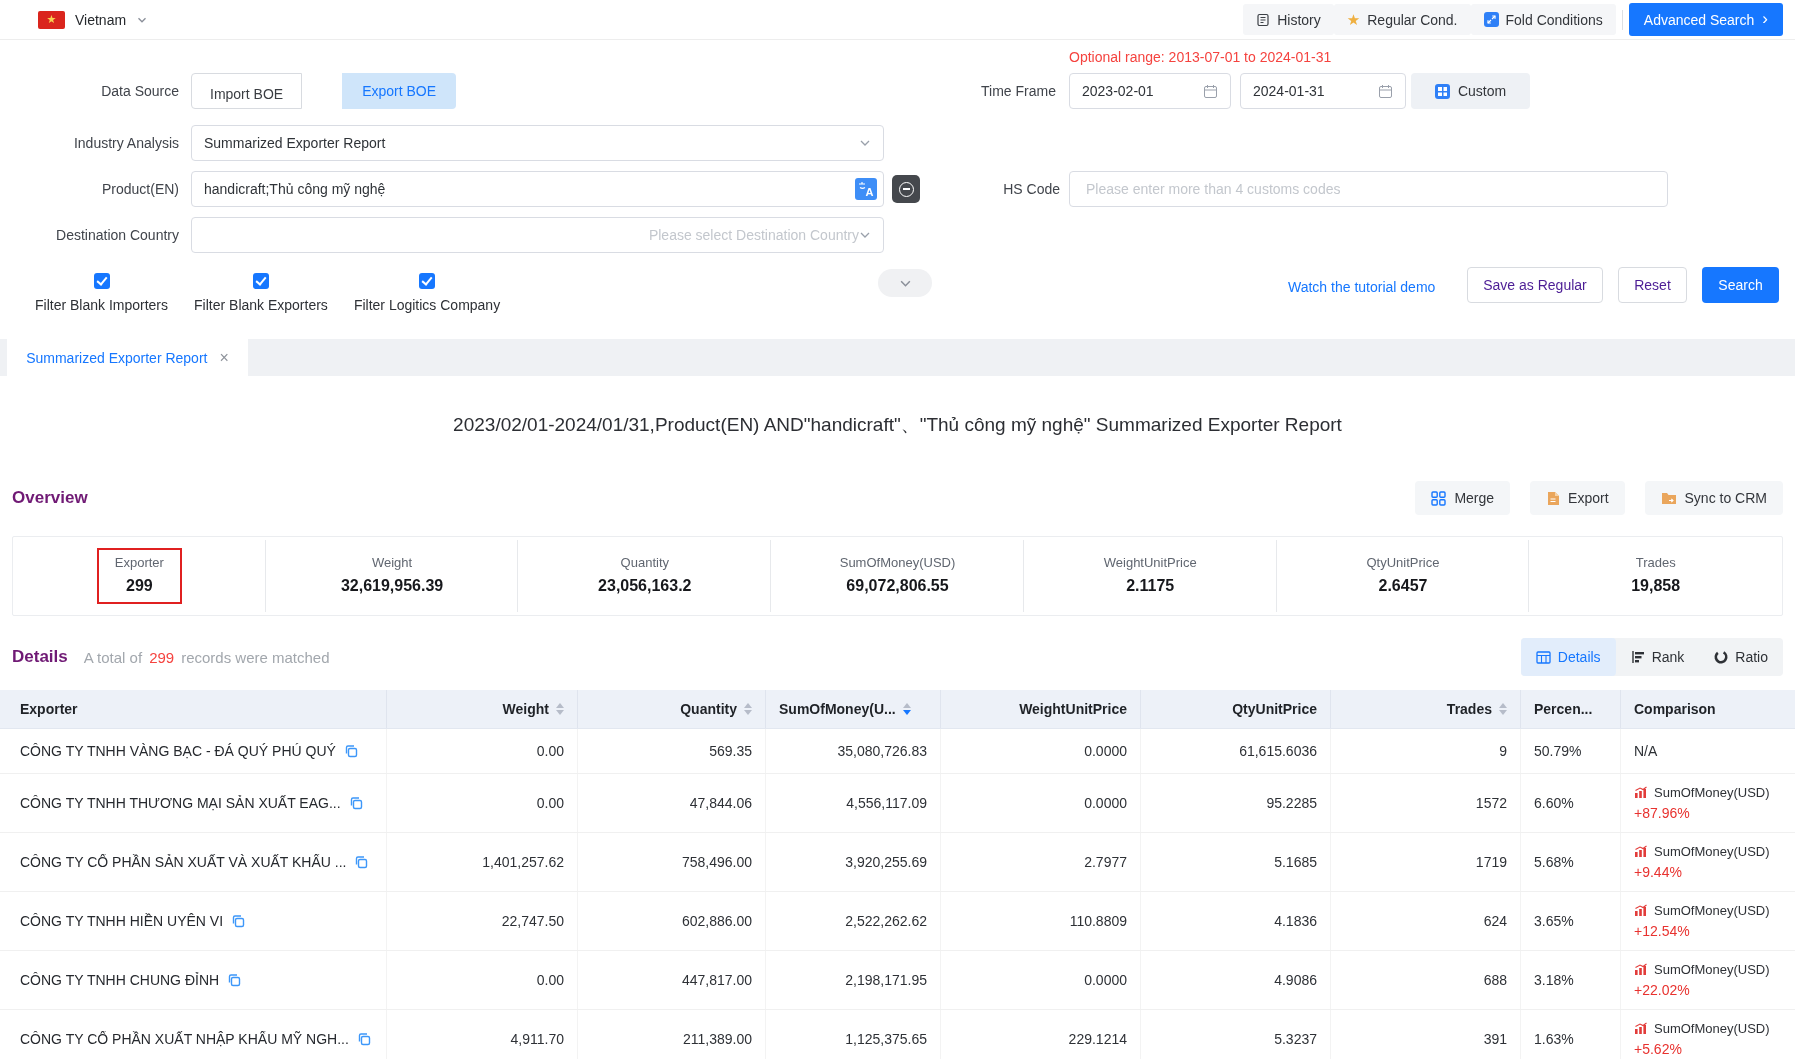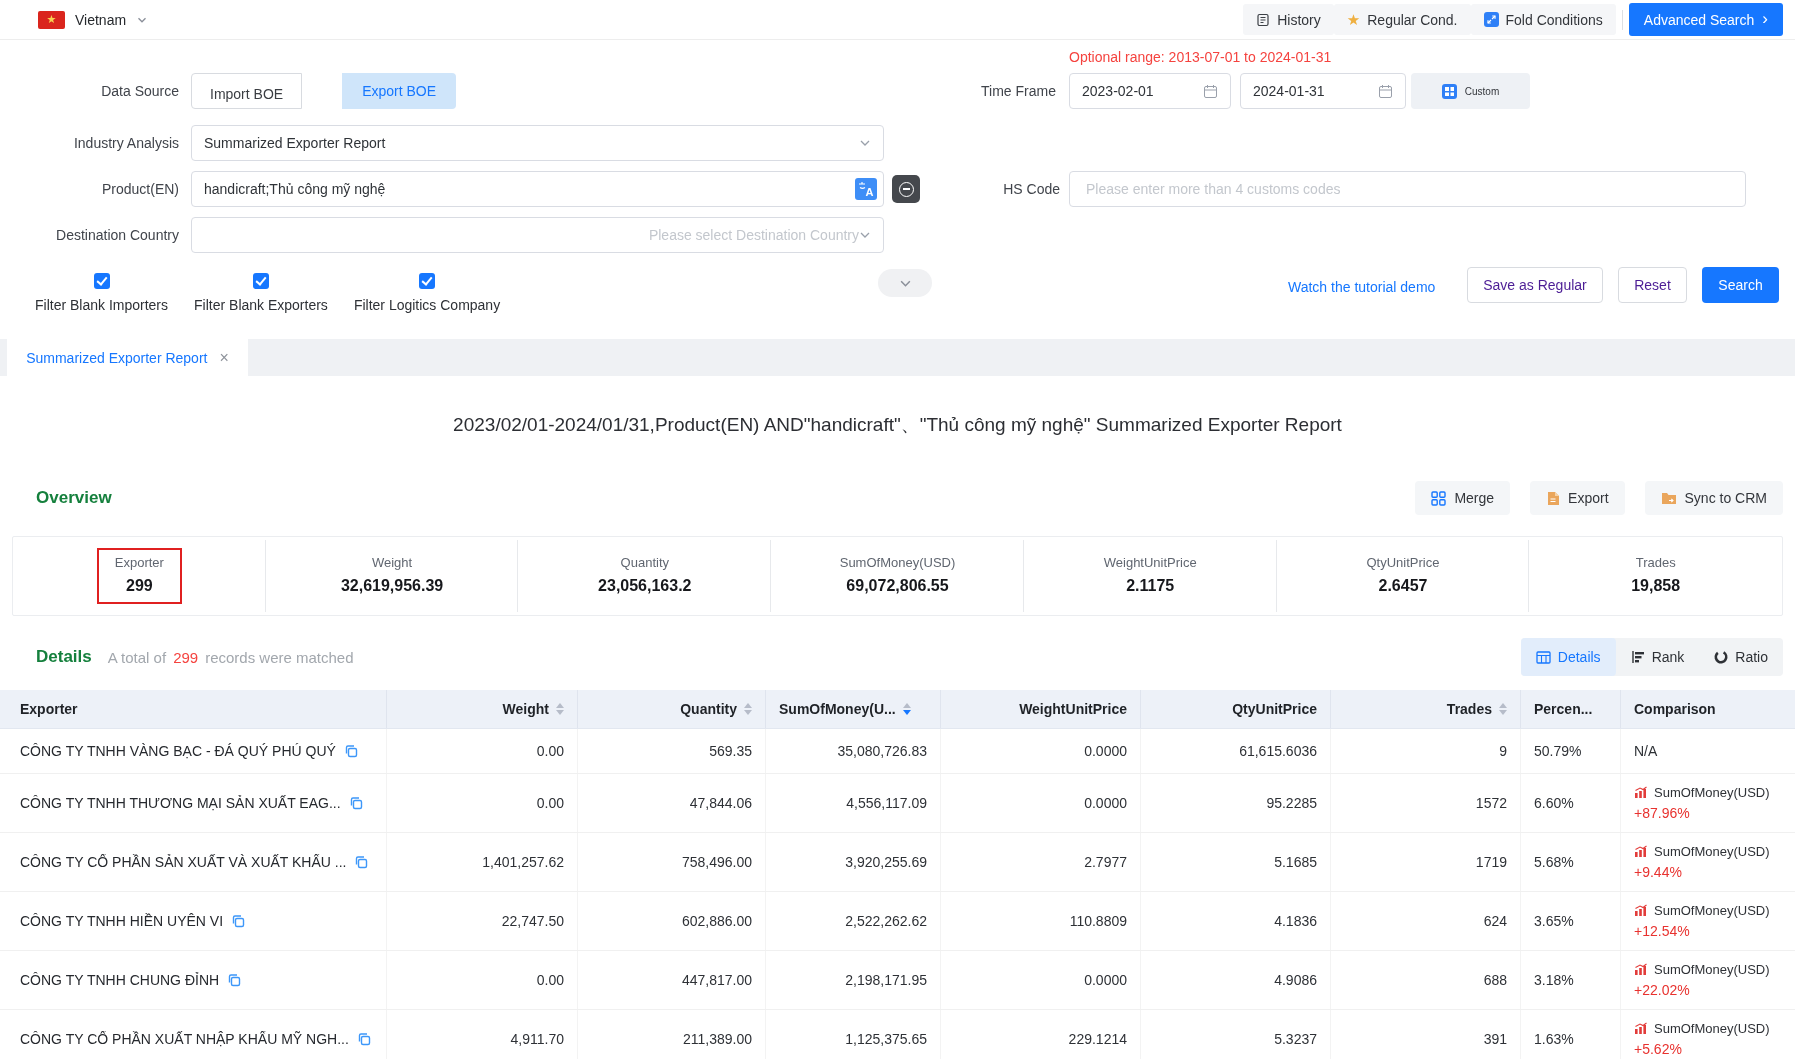--- a/index.html
+++ b/index.html
@@ -31,24 +31,24 @@
   .seg-btn.active{background:#cfe5fa;border:none;color:#1677ff;border-radius:0 4px 4px 0;padding:0 20px;margin-left:40px;}
   .optrange{position:absolute;left:1069px;top:9px;color:#f5433f;font-size:14px;}
   .input{position:absolute;height:36px;border:1px solid #d9dce3;border-radius:4px;background:#fff;
     display:flex;align-items:center;padding:0 12px;box-sizing:border-box;color:#2f3338;cursor:text;}
   .input .val{flex:1;white-space:nowrap;overflow:hidden;}
   .ph{color:#c3c7cd;}
   .date1{left:1069px;top:33px;width:162px;}
   .date2{left:1240px;top:33px;width:166px;}
   .custom-btn{position:absolute;left:1411px;top:33px;width:119px;height:36px;background:#eef1f5;
     border:none;border-radius:4px;display:flex;align-items:center;justify-content:center;gap:8px;
-    font-family:inherit;font-size:10px;color:#33363b;cursor:pointer;}
+    font-family:inherit;font-size:14px;color:#33363b;cursor:pointer;}
   .industry{left:191px;top:85px;width:693px;cursor:pointer;}
   .product{left:191px;top:131px;width:693px;padding-right:6px;}
-  .hsinput{left:1069px;top:131px;width:677px;padding-left:16px;}
+  .hsinput{left:1069px;top:131px;width:599px;padding-left:16px;}
   .dest{left:191px;top:177px;width:693px;cursor:pointer;text-align:right;}
   .exbtn{position:absolute;left:892px;top:135px;width:28px;height:28px;border-radius:5px;
     background:#45484d;display:flex;align-items:center;justify-content:center;cursor:pointer;}
   .excircle{width:13px;height:13px;border:1.5px solid #fff;border-radius:50%;display:flex;
     align-items:center;justify-content:center;}
   .excircle::after{content:'';width:7px;height:1.5px;background:#fff;}
   .cbrow{position:absolute;left:35px;top:233px;display:flex;gap:26px;align-items:center;}
   .cbitem{display:flex;align-items:center;gap:8px;cursor:pointer;flex-direction:column;}
   .cbbox{width:16px;height:16px;background:#1677ff;border-radius:3px;position:relative;flex:none;}
   .cbbox::after{content:'';position:absolute;left:5px;top:2px;width:4px;height:8px;
@@ -63,21 +63,21 @@
   .resetb{left:1618px;width:69px;}
   .searchb{left:1702px;width:77px;background:#1677ff;border:none;color:#fff;}
   
   .tabbar{height:37px;background:#eff1f4;display:flex;}
   .tab{margin-left:7px;width:241px;background:#fff;display:flex;align-items:center;
     justify-content:center;gap:12px;color:#1677ff;font-size:14px;cursor:pointer;}
   .tabx{color:#8f949c;font-size:16px;line-height:1;cursor:pointer;}
   
   .rtitle{margin:36px 0 0;text-align:center;font-size:19px;font-weight:500;color:#2c2e33;line-height:26px;}
   .ovrow{margin:42px 12px 0;height:36px;display:flex;justify-content:space-between;align-items:center;}
-  .h2{font-size:17px;font-weight:bold;color:#15803d;margin-left:24px;}
+  .h2{font-size:17px;font-weight:bold;color:#701a75;}
   .ovbtns{display:flex;gap:20px;}
   .ov-btn{height:34px;padding:0 16px;background:#f4f6f8;border-radius:4px;display:flex;gap:8px;
     align-items:center;color:#33363b;cursor:pointer;}
   .stats{margin:20px 12px 0;height:78px;border:1px solid #ebedf0;border-radius:2px;display:flex;align-items:center;}
   .stat{flex:1;display:flex;justify-content:center;position:relative;}
   .stat:not(:last-child)::after{content:'';position:absolute;right:0;top:-8px;bottom:-8px;width:1px;background:#e7e9ec;}
   .stat-inner{border:2px solid transparent;padding:5px 16px 7px;text-align:center;}
   .stat-inner.hl{border-color:#e02020;}
   .stat-label{font-size:13px;color:#606670;}
   .stat-value{font-size:16px;font-weight:bold;color:#17181c;margin-top:7px;}

